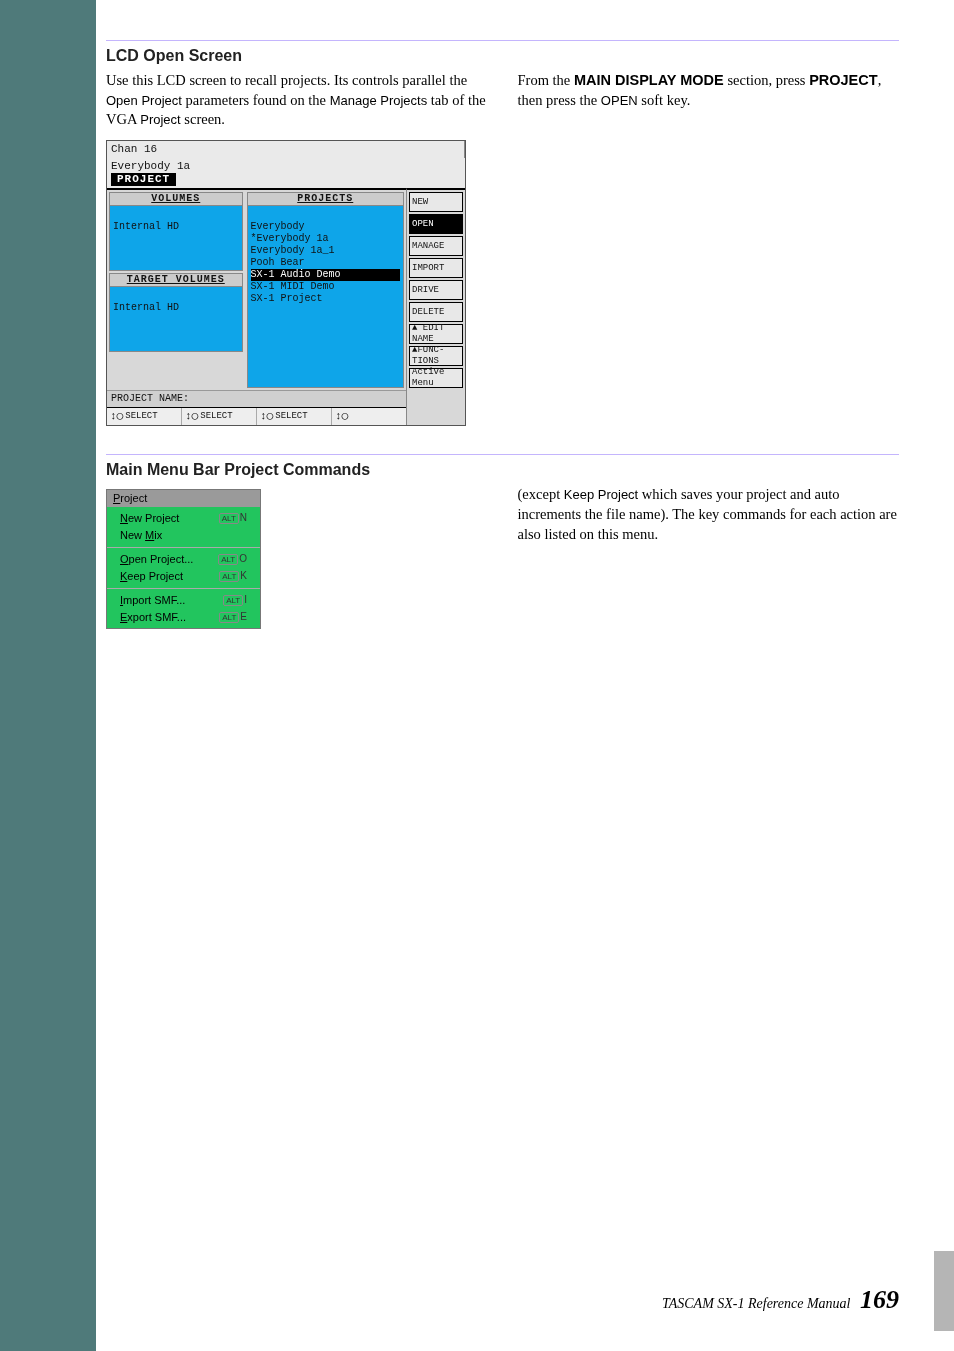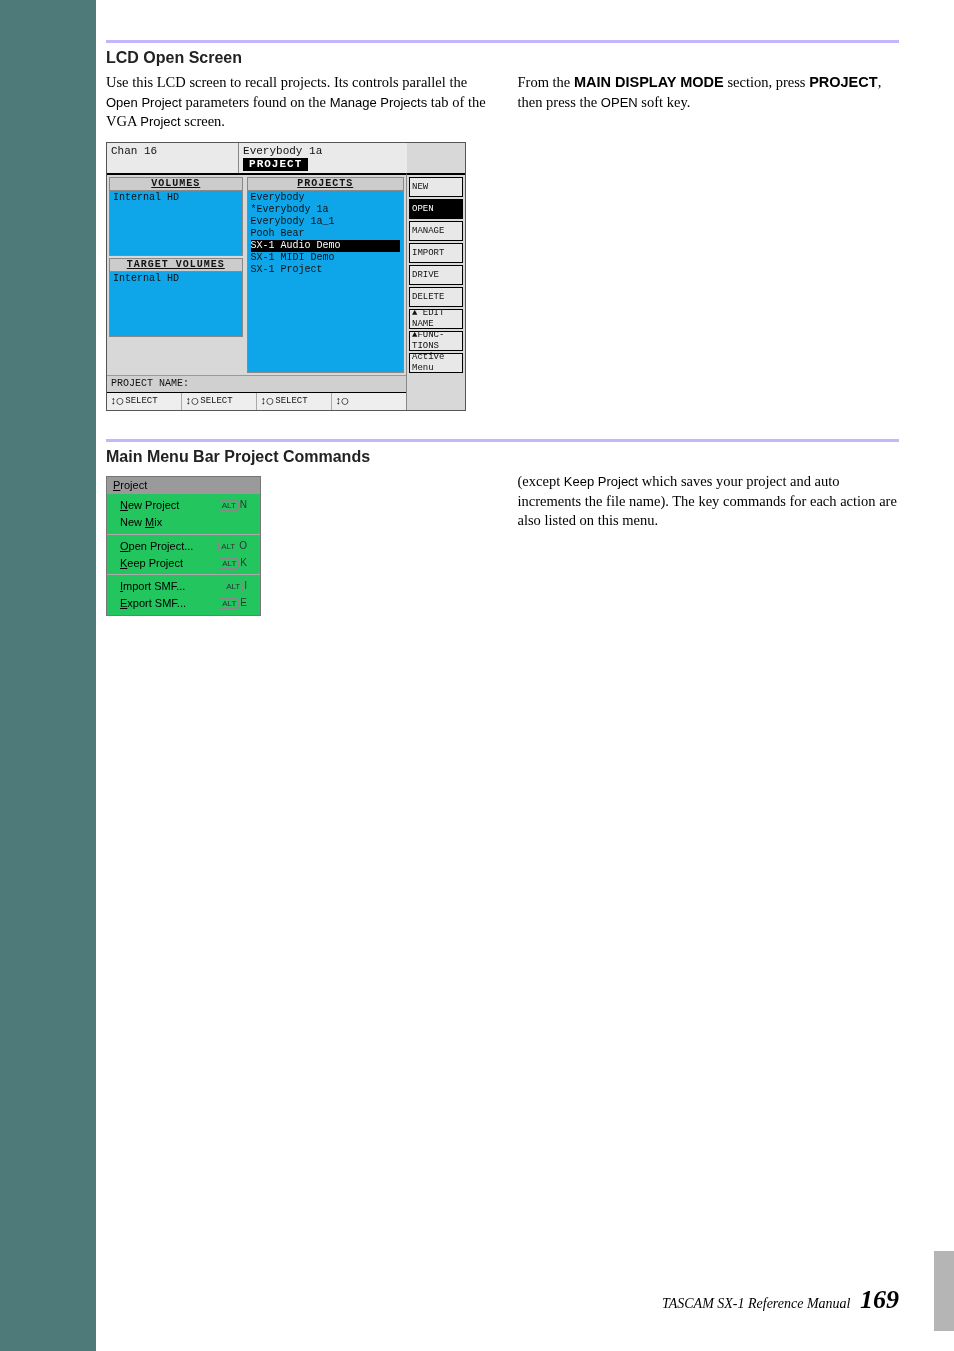--- a/index.html
+++ b/index.html
@@ -32,21 +32,21 @@
     font-weight: bold;
     font-size: 26px;
     color: #333;
     text-align: right;
   }
   .section-title {
     font-family: Arial, Helvetica, sans-serif;
     font-weight: bold;
     font-size: 16px;
     color: #222;
-    border-top: 3px solid #c4b5fd;
+    border-top: 1px solid #c4b5fd;
     padding-top: 6px;
     margin-bottom: 6px;
   }
   .two-col {
     display: flex;
     gap: 30px;
   }
   .col { flex: 1; font-size: 14.5px; line-height: 1.35; }
   .col p { margin-bottom: 6px; }
   .ui-font { font-family: Arial, Helvetica, sans-serif; font-size: 13px; }
@@ -56,21 +56,21 @@
   .lcd {
     margin-top: 10px;
     width: 360px;
     border: 1px solid #555;
     font-family: "Courier New", monospace;
     font-size: 11px;
     background: #d8d8d8;
     color: #111;
     line-height: 1.2;
   }
-  .lcd-top { display: flex; }
+  .lcd-top { display: flex; flex-direction: column; }
   .lcd-top-left { flex: 1; padding: 2px 4px; border-right: 1px solid #888; background:#eaeaea;}
   .lcd-top-mid { flex: 1.3; padding: 2px 4px; background:#eaeaea;}
   .lcd-tab {
     background: #000; color: #fff;
     padding: 0 6px; display: inline-block;
     font-weight: bold; letter-spacing: 1px;
   }
   .lcd-body { display: flex; }
   .lcd-main {
     flex: 1;
@@ -96,21 +96,21 @@
   .panel-head {
     background: #ccc;
     text-align: center;
     font-weight: bold;
     border-bottom: 1px solid #888;
     letter-spacing: 1px;
     font-size: 10px;
     text-decoration: underline;
   }
   .panel-body {
-    padding: 1px 3px;
+    padding: 15px 3px;
     font-size: 10px;
     min-height: 14px;
   }
   .panel-body .row { white-space: pre; }
   .panel-body .sel { background:#000; color:#fff; }
   .lcd-cols { display: flex; }
   .lcd-left { width: 46%; }
   .lcd-right { flex: 1; }
   .proj-name-row {
     background: #d0d0d0;

